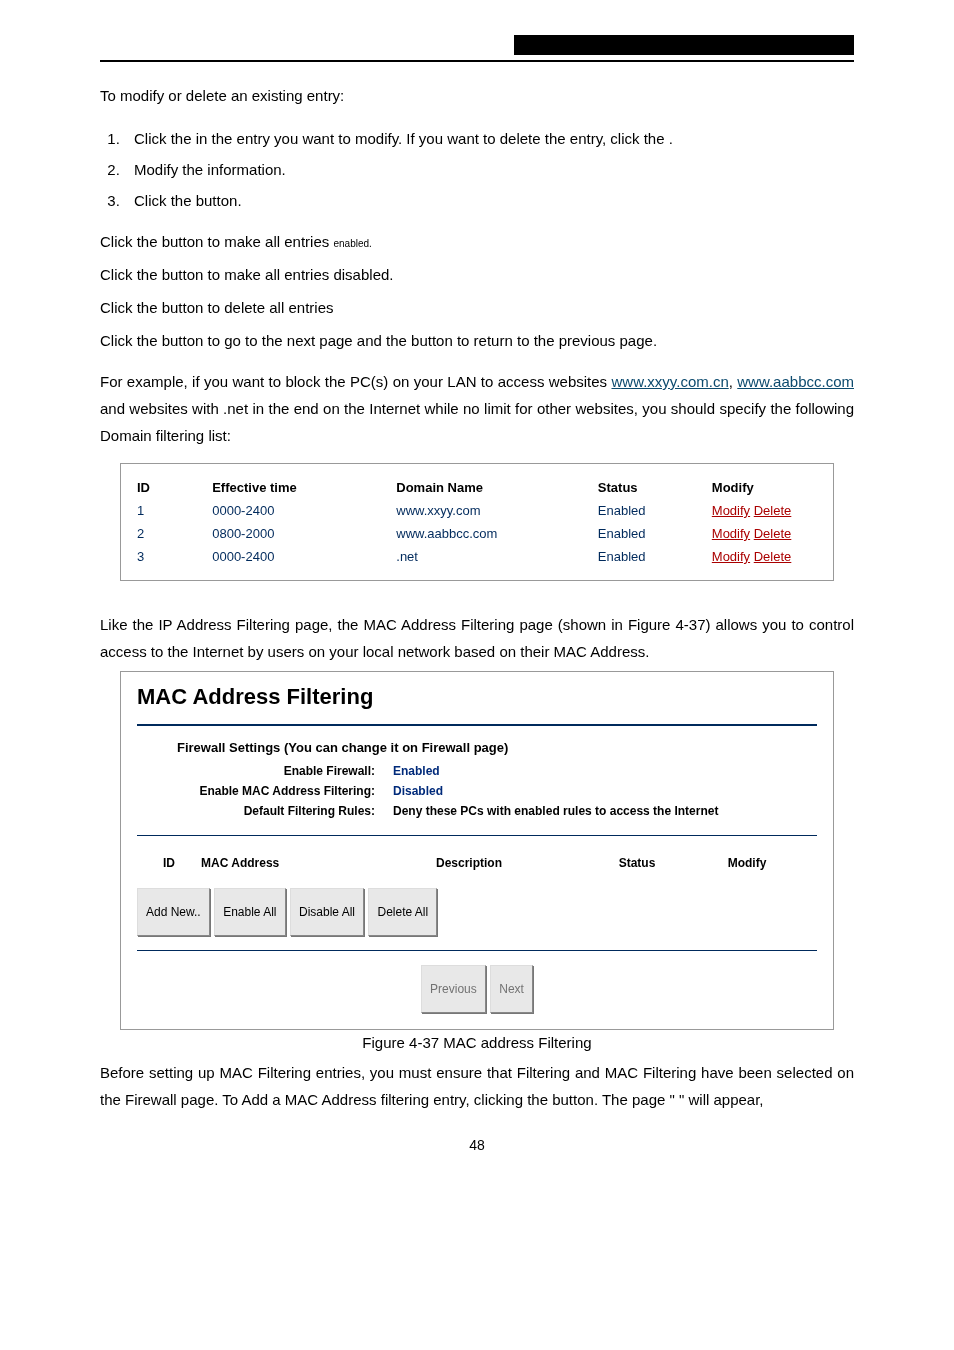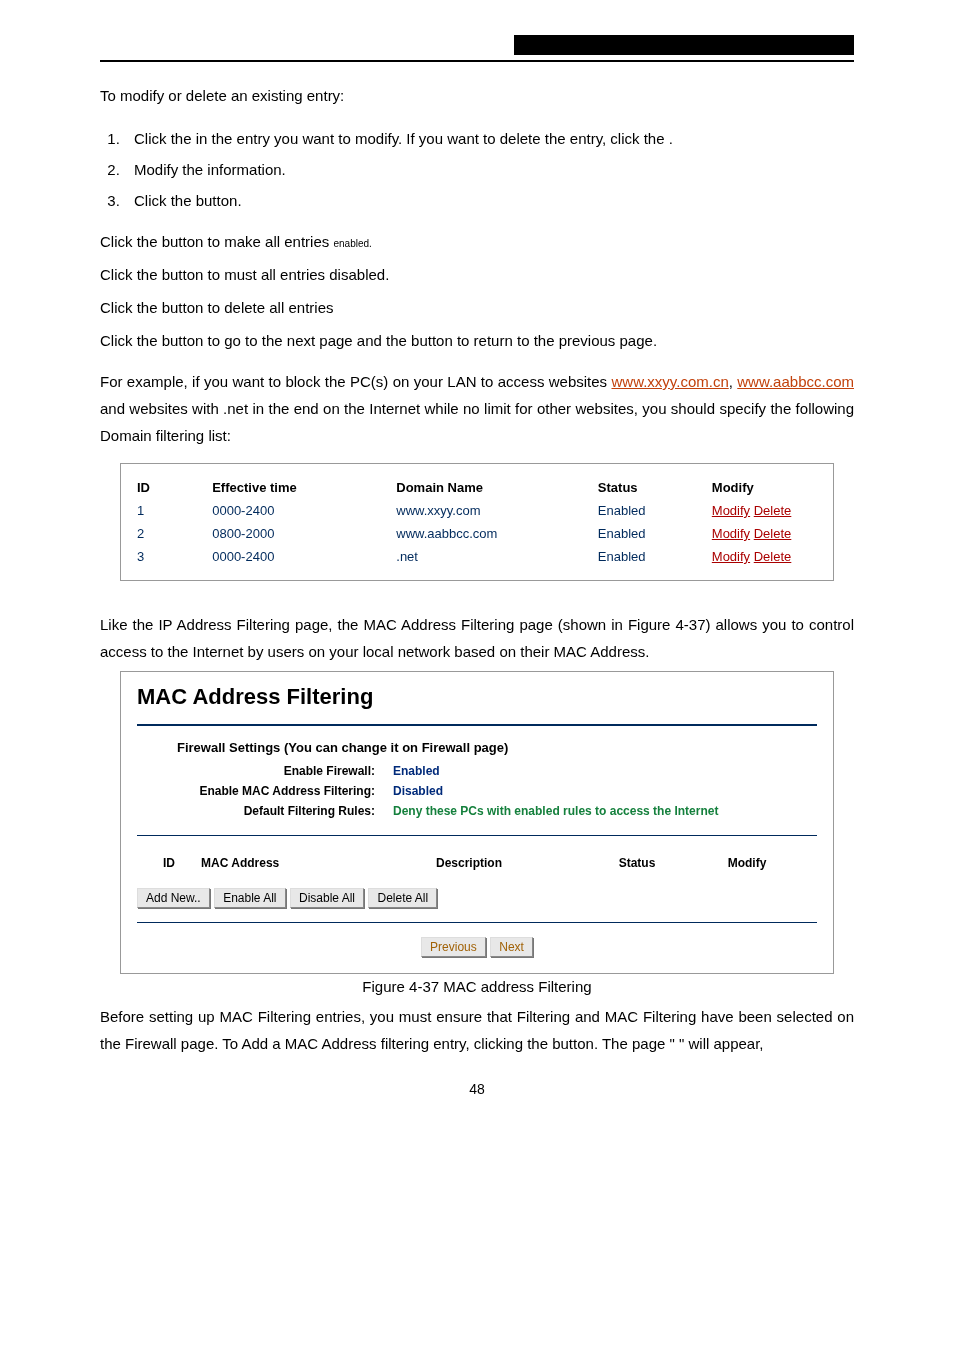--- a/index.html
+++ b/index.html
@@ -40,21 +40,21 @@
     line-height: 1.8;
     padding-left: 20px;
     margin: 16px 0 14px 4px;
   }
   ol li {
     padding-left: 10px;
     margin-bottom: 4px;
     text-align: justify;
   }
   .link {
-    color: #c2410c;
+    color: #0c4a6e;
     text-decoration: underline;
   }
   .domain-table {
     border: 1px solid #999;
     margin: 14px 20px 28px 20px;
     padding: 12px 16px 12px 16px;
     font-family: Arial, sans-serif;
   }
   .drow {
     display: flex;
@@ -90,47 +90,47 @@
   }
   .fw-row {
     display: flex;
     font-size: 12px;
     font-weight: bold;
     padding: 3px 0;
   }
   .fw-label { width: 238px; text-align: right; padding-right: 18px; }
   .fw-val {}
   .blue-b { color: #002a7a; font-weight: bold; }
-  .red-b { color: #15803d; font-weight: bold; }
+  .red-b { color: #000000; font-weight: bold; }
   .mac-head {
     display: flex;
     font-size: 12px;
     font-weight: bold;
     padding: 6px 0;
   }
   .mac-head .m1 { width: 64px; text-align: center; }
   .mac-head .m2 { width: 160px; }
   .mac-head .m3 { width: 216px; text-align: center; }
   .mac-head .m4 { width: 120px; text-align: center; }
   .mac-head .m5 { width: 100px; text-align: center; }
   .btn-row { margin-top: 12px; }
   .btn {
     font-family: Arial;
     font-size: 12px;
-    padding: 2px 8px;
+    padding: 16px 8px;
     background: #e8e8e8;
     border: 1px solid #888;
     border-top-color: #ddd;
     border-left-color: #ddd;
     cursor: pointer;
     box-shadow: 1px 1px 0 #777;
     text-align: right;
   }
   .btn.disabled {
-    color: #a16207;
+    color: #737373;
     cursor: default;
   }
   .center-btns { text-align: center; margin-top: 6px; }
   .caption {
     text-align: center;
     font-size: 15px;
     margin: 4px 0 8px 0;
   }
   .pagenum {
     text-align: center;
@@ -162,21 +162,21 @@
     </li>
   </ol>
 
   <p>
     <span>Click the </span>
     <span> button to make all entries </span>
     <span style="font-size:10px;">enabled.</span>
   </p>
   <p>
     <span>Click the </span>
-    <span> button to must all entries disabled.</span>
+    <span> button to make all entries disabled.</span>
   </p>
   <p>
     <span>Click the </span>
     <span> button to delete all entries</span>
   </p>
   <p>
     <span>Click the </span>
     <span> button to go to the next page and the </span>
     <span> button to return to the previous page.</span>
   </p>

